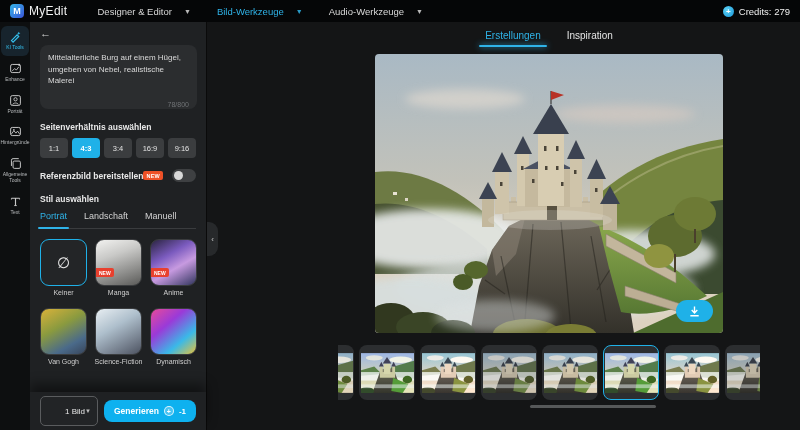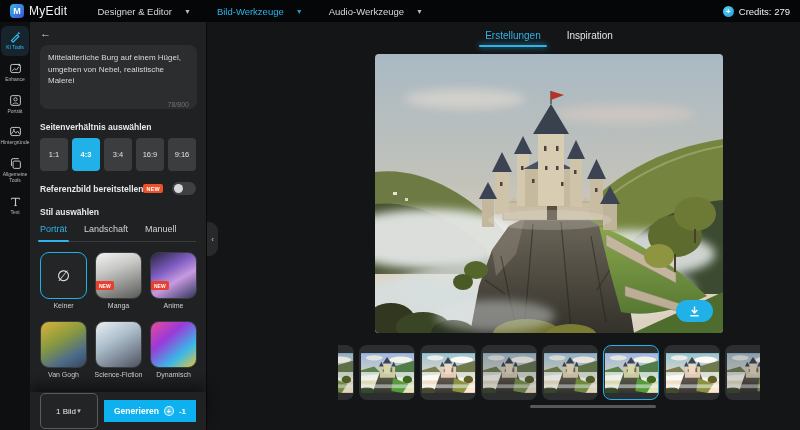--- a/index.html
+++ b/index.html
@@ -41,21 +41,21 @@
   .back-btn { font-size:11px; color:#d6d6d6; cursor:pointer; width:14px; height:14px; line-height:14px; }
   .describe-row { display:flex; align-items:center; justify-content:space-between; margin-top:4px; }
   .section-label { font-size:8.5px; font-weight:bold; color:#e8e8e8; }
   .prompt-box { margin-top:5px; position:relative; }
   .prompt-input { width:157px; height:64px; background:#2b2d2f; border:none; border-radius:8px;
     color:#d9d9d9; font-size:8px; line-height:1.45; padding:7px 8px 14px 8px; resize:none;
     font-family:"Liberation Sans", sans-serif; outline:none; }
   .char-counter { position:absolute; right:7px; bottom:5px; font-size:7px; color:#6f7275; }
   .aspect-label-row { margin-top:9px; }
   .aspect-row { display:flex; gap:4px; margin-top:6px; }
-  .aspect-btn { flex:1; height:33px; border-radius:4px; background:#3b3d3f; color:#e3e3e3;
+  .aspect-btn { flex:1; height:20px; border-radius:4px; background:#3b3d3f; color:#e3e3e3;
     font-size:7.5px; display:flex; align-items:center; justify-content:center; cursor:pointer; }
   .aspect-btn.selected { background:#1fb1e8; color:#ffffff; font-weight:bold; }
   .reference-row { display:flex; align-items:center; margin-top:11px; }
   .new-badge { background:#ee5127; color:#fff; font-size:5.5px; font-weight:bold; padding:1.5px 3px;
     border-radius:2px; letter-spacing:.2px; }
   .toggle { margin-left:auto; width:24px; height:13px; border-radius:7px; background:#3e4042;
     position:relative; cursor:pointer; }
   .toggle-knob { position:absolute; left:2px; top:2px; width:9px; height:9px; border-radius:50%; background:#d8d8d8; }
   .style-label-row { margin-top:12px; }
   .style-tabs { display:flex; gap:17px; margin-top:7px; border-bottom:1px solid #3a3c3e; padding-bottom:5px; position:relative; }
@@ -75,25 +75,25 @@
   .style-name { font-size:7px; color:#cfcfcf; white-space:nowrap; }
   .t-manga { background:linear-gradient(160deg,#f2f2f0 0%,#c9c9c7 35%,#8e8e8c 70%,#5a5a58 100%); }
   .t-anime { background:linear-gradient(150deg,#2a2440 0%,#7b5bbf 35%,#c79ae0 60%,#31355e 100%); }
   .t-vangogh { background:linear-gradient(150deg,#d9b23a 0%,#8a9a3f 40%,#4a6a8a 75%,#38455a 100%); }
   .t-scifi { background:linear-gradient(150deg,#e8eef2 0%,#aebfcc 40%,#76808e 75%,#4c5260 100%); }
   .t-dynamisch { background:linear-gradient(140deg,#e84a9a 0%,#9a3ad8 35%,#3ab9e8 70%,#e8c23a 100%); }
 
   .panel-footer { position:absolute; left:0; right:0; bottom:0; height:38px; background:#1f2123;
     box-shadow:0 -8px 12px rgba(0,0,0,.45); display:flex; align-items:center; gap:6px;
     padding:0 10px; z-index:5; }
-  .count-select { width:58px; height:36px; background:#222426; border:1px solid #5a5c5e; border-radius:5px;
-    color:#e8e8e8; font-size:8px; display:flex; align-items:center; justify-content:center;
+  .count-select { width:58px; height:30px; background:#222426; border:1px solid #5a5c5e; border-radius:5px;
+    color:#e8e8e8; font-size:8px; display:flex; align-items:center; justify-content:flex-end;
     padding:0 6px; cursor:pointer; }
   .select-caret { font-size:6px; color:#bbb; }
-  .generate-btn { flex:1; height:22px; background:#0eb1ef; border:none; border-radius:0; color:#fff;
+  .generate-btn { flex:1; height:22px; background:#0eb1ef; border:none; border-radius:8px; color:#fff;
     font-size:8.5px; font-weight:bold; display:flex; align-items:center; justify-content:center; gap:5px;
     cursor:pointer; }
   .gen-coin { width:10px; height:10px; border-radius:50%; background:rgba(255,255,255,.25);
     border:1px solid rgba(255,255,255,.8); font-size:7px; line-height:9px; text-align:center; color:#fff; }
   .gen-cost { font-size:8px; font-weight:bold; }
 
   .collapse-handle { position:absolute; left:207px; top:222px; width:11px; height:34px; background:#27292b;
     border-radius:0 9px 9px 0; z-index:25; display:flex; align-items:center; justify-content:center;
     color:#c9c9c9; font-size:8px; cursor:pointer; }
 

